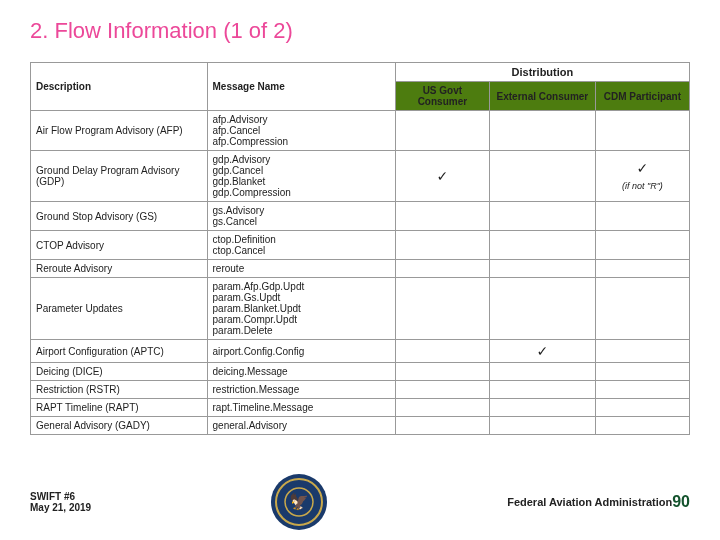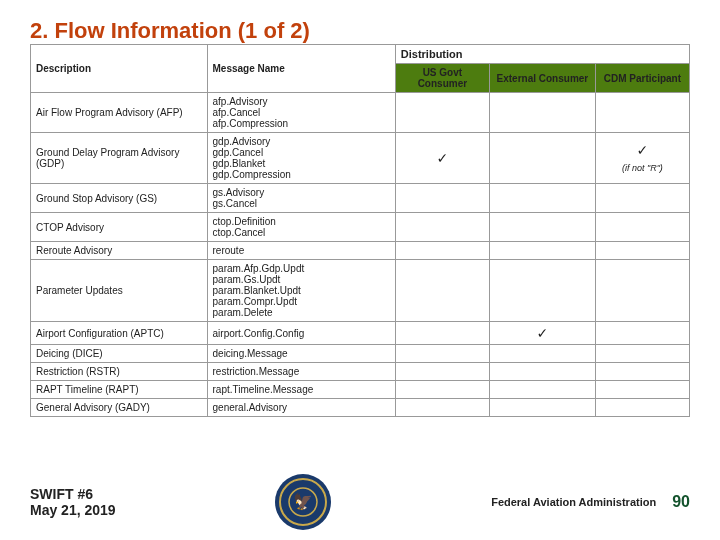--- a/index.html
+++ b/index.html
@@ -15,22 +15,23 @@
     .page {
       width: 720px;
       height: 540px;
       padding: 18px 30px 10px 30px;
       display: flex;
       flex-direction: column;
     }
 
     .page-title {
       font-size: 22px;
-      font-weight: bold;
-      color: #c2410c;
+      font-weight: normal;
+      color: #ec4899;
+      margin-bottom: 18px;
     }
 
     .table-container {
       flex: 1;
       overflow: hidden;
     }
 
     table {
       width: 100%;
       border-collapse: collapse;
@@ -38,20 +39,21 @@
       color: #222;
     }
 
     th, td {
       border: 1px solid #999;
       padding: 3px 5px;
       vertical-align: middle;
     }
 
     .header-distribution {
+      text-align: center;
       background: #fff;
       font-weight: bold;
       font-size: 11px;
     }
 
     .header-sub-center {
       background: #4d7c0f;
       font-weight: bold;
       font-size: 10px;
       text-align: center;
@@ -75,21 +77,21 @@
 
     .footer {
       display: flex;
       align-items: center;
       justify-content: space-between;
       padding-top: 8px;
       margin-top: 4px;
     }
 
     .footer-left {
-      font-size: 14px;
+      font-size: 10px;
       color: #222;
       font-weight: bold;
     }
 
     .footer-center {
       width: 56px;
       height: 56px;
     }
 
     .faa-logo {
@@ -252,20 +254,20 @@
 
           <svg width="36" height="36" viewBox="0 0 36 36">
             <ellipse cx="18" cy="18" rx="16" ry="16" fill="#1a3a6b"></ellipse>
             <ellipse cx="18" cy="18" rx="14" ry="14" fill="none" stroke="#c8a84b" stroke-width="1.5"></ellipse>
 
             <text x="18" y="23" text-anchor="middle" font-size="16" fill="white">🦅</text>
           </svg>
         </div>
       </div>
     </div>
-    <div style="display:flex; align-items:center; gap:16px;justify-content:space-between;">
+    <div style="display:flex; align-items:center; justify-content:space-between;">
       <div class="footer-right">
         <div style="font-size:11px;font-weight:bold;">Federal Aviation Administration</div>
       </div>
       <div class="footer-page">90</div>
     </div>
   </div>
 </div>
 
 </body></html>

